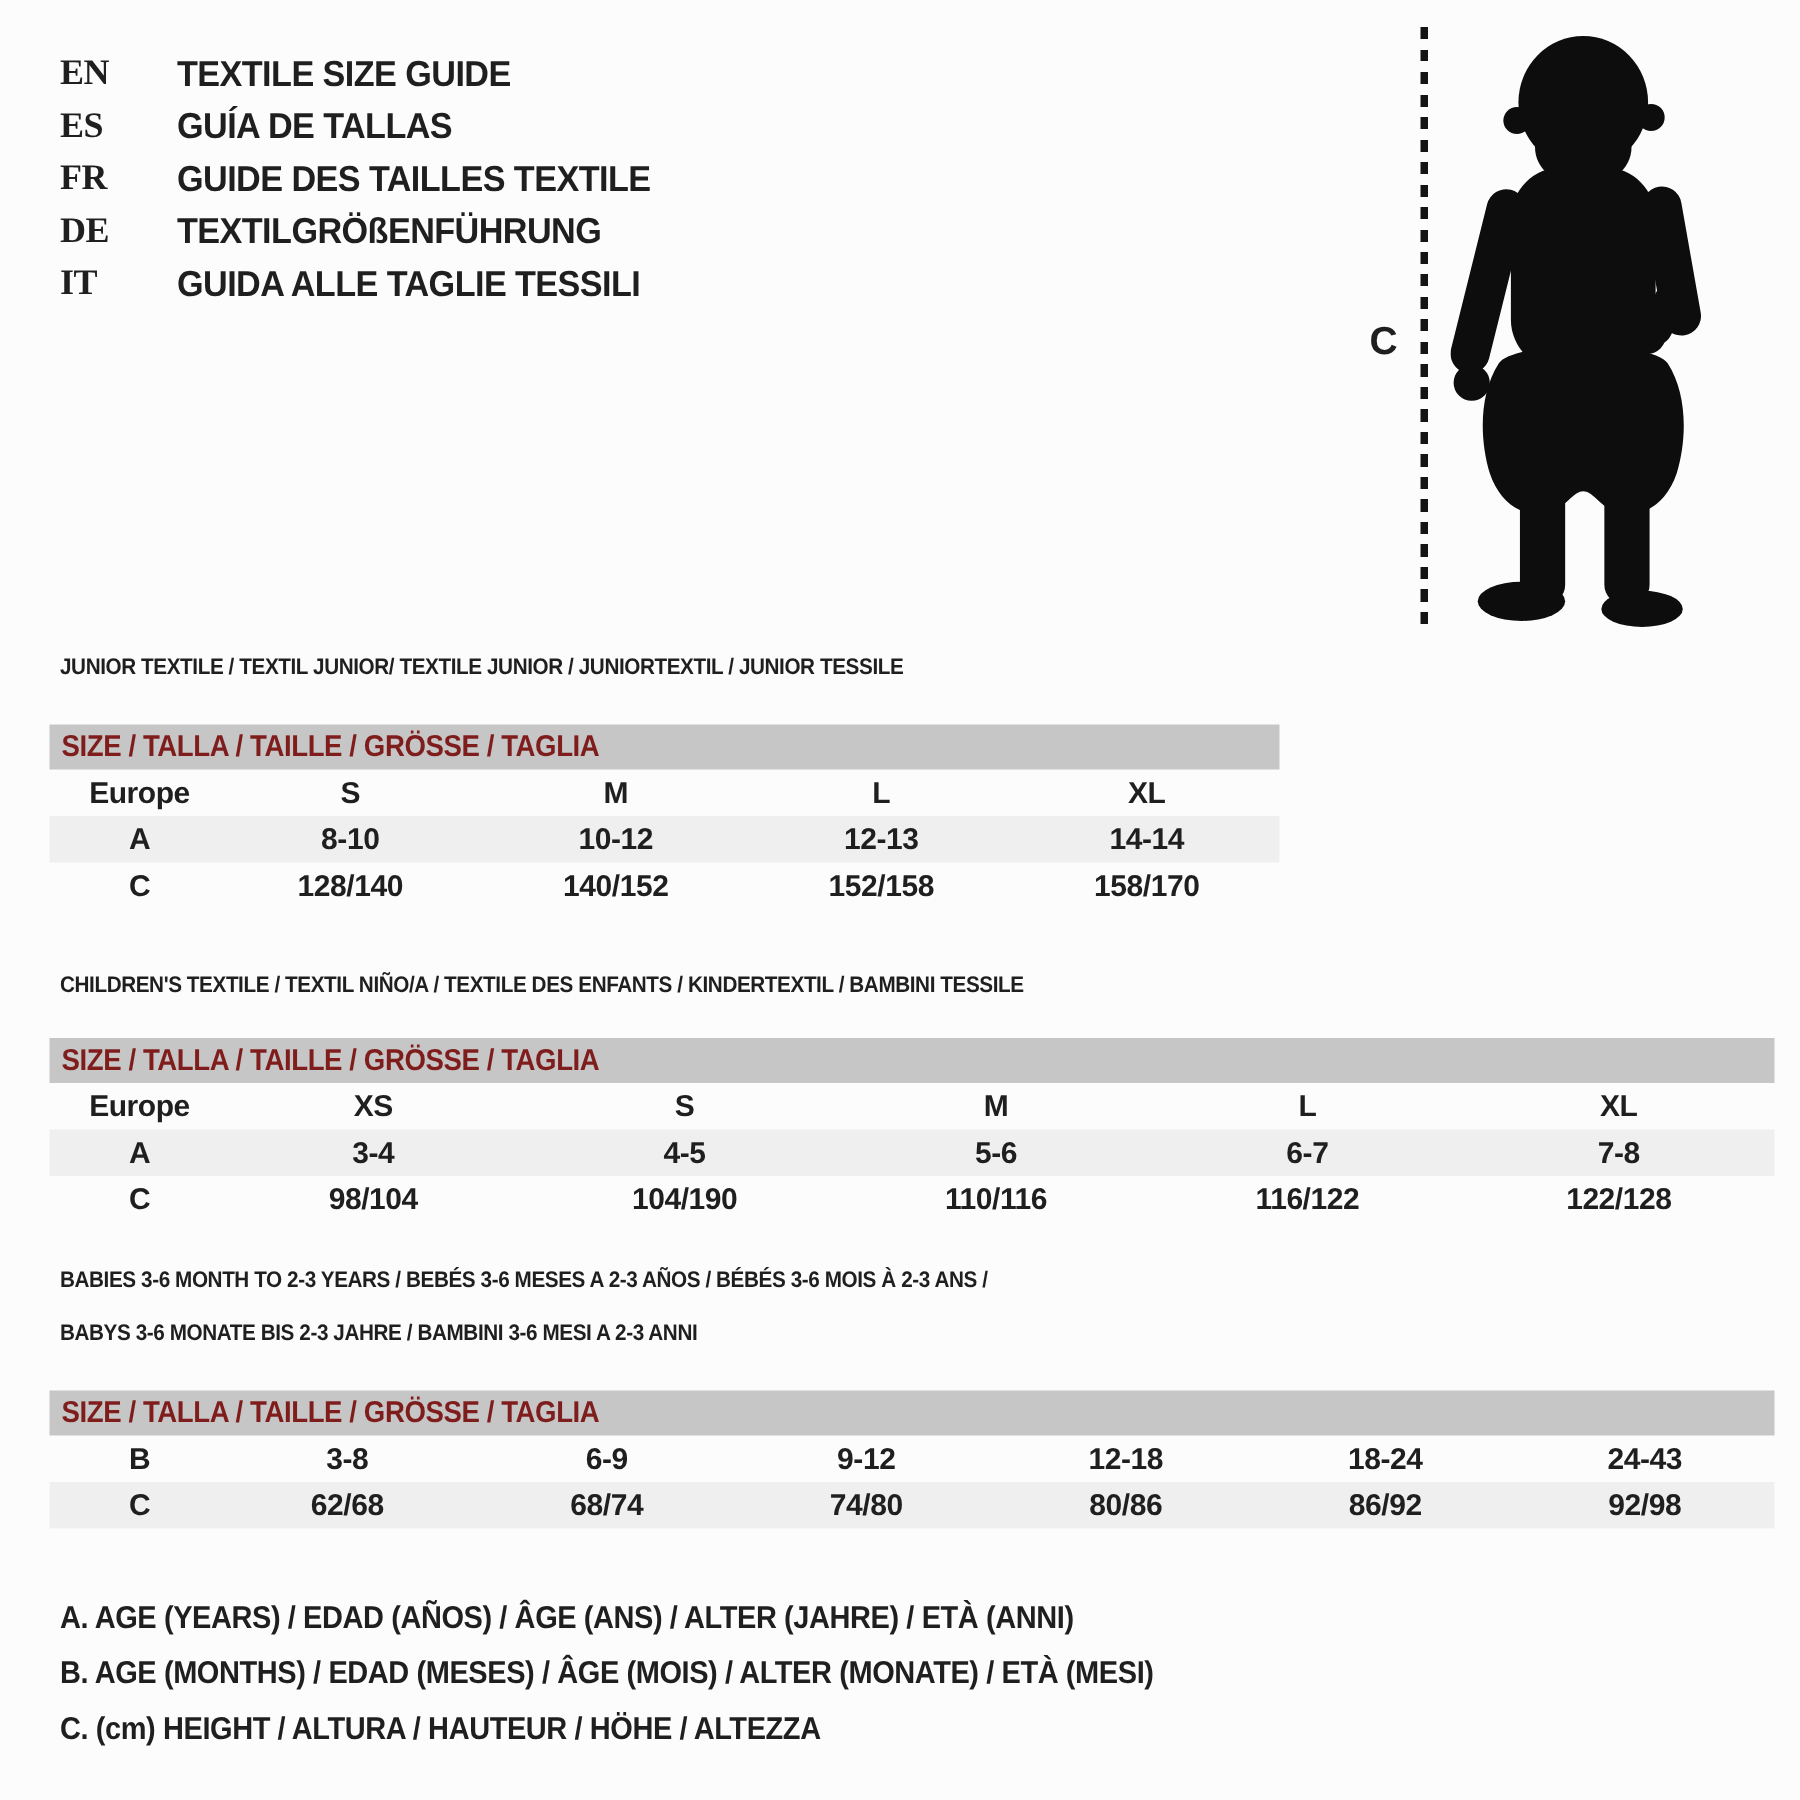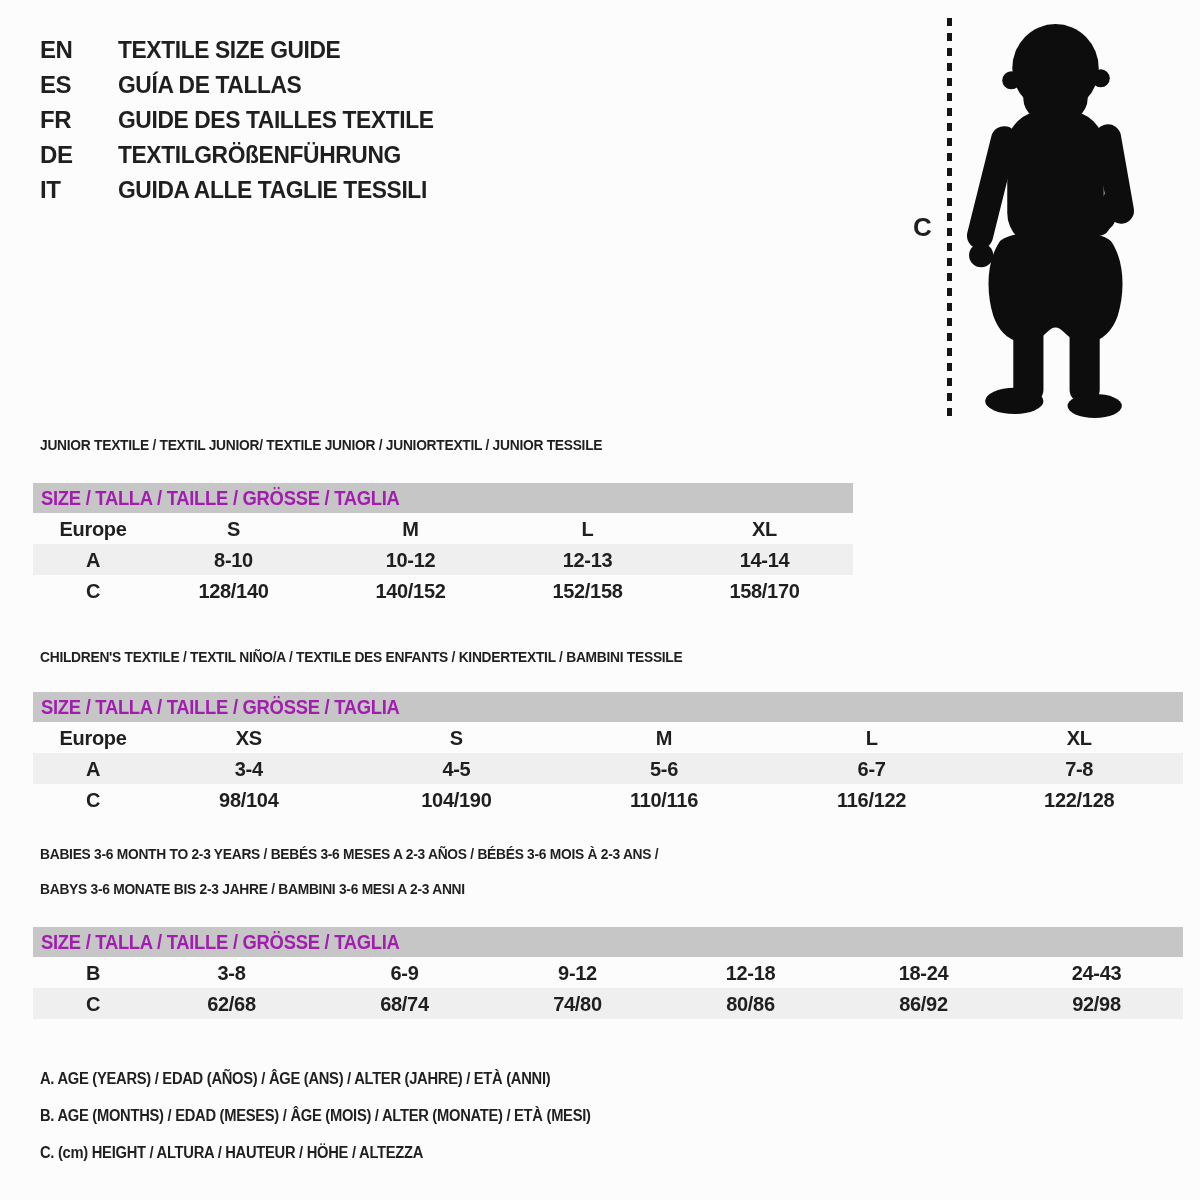--- a/index.html
+++ b/index.html
@@ -6,44 +6,44 @@
   body { font-family:"Liberation Sans", sans-serif; font-weight:bold; color:#1f1f1f; }
   .page { position:relative; width:1200px; height:1200px; background:#fcfcfc; overflow:hidden; }
 
   
   .cond   { display:inline-block; transform:scaleX(0.92); transform-origin:0 50%; white-space:nowrap; }
   .cond-sm{ display:inline-block; transform:scaleX(0.95); transform-origin:0 50%; white-space:nowrap; }
 
   
   .lang-block { position:absolute; left:40px; top:32px; }
   .lang-row  { display:flex; height:35px; align-items:center; font-size:24px; letter-spacing:-0.4px; }
-  .lang-code { width:78px; flex:0 0 78px; }
+  .lang-code { width:78px; flex:0 0 78px;font-family:Liberation Serif, serif; }
 
   
   .figure   { position:absolute; left:895px; top:12px; width:270px; height:410px; }
   .dash     { position:absolute; left:52px; top:6px; width:5px; height:400px;
               background:repeating-linear-gradient(to bottom, #141414 0 8px, transparent 8px 15px); }
   .c-label  { position:absolute; left:18px; top:200px; font-size:26px; }
   .figure svg { position:absolute; left:72px; top:4px; }
 
   
   .sec-title { position:absolute; left:40px; font-size:15px; letter-spacing:-0.3px; white-space:nowrap; }
 
   
   .size-table { position:absolute; left:33px; }
-  .st-header  { height:30px; line-height:31px; background:#c6c6c6; color:#a21caf;
+  .st-header  { height:30px; line-height:31px; background:#c6c6c6; color:#7f1d1d;
                 font-size:20px; padding-left:8px; letter-spacing:-0.3px; }
   .st-row     { display:grid; height:31px; line-height:32px; font-size:20px; letter-spacing:-0.3px; }
   .st-row.shaded { background:#efefef; }
   .st-label   { padding-left:8px; text-align:center; }
   .st-cell    { text-align:center; }
 
   
   .legend { position:absolute; left:40px; top:1060px; }
-  .legend-line { height:37px; line-height:37px; font-size:16px; letter-spacing:-0.3px; white-space:nowrap; }
+  .legend-line { height:37px; line-height:37px; font-size:21px; letter-spacing:-0.3px; white-space:nowrap; }
 </style>
 </head>
 <body>
 
 <div class="page">
 
   <div class="lang-block">
     <div class="lang-row">
       <span class="lang-code">EN</span>
       <span class="cond-sm">TEXTILE SIZE GUIDE</span>

